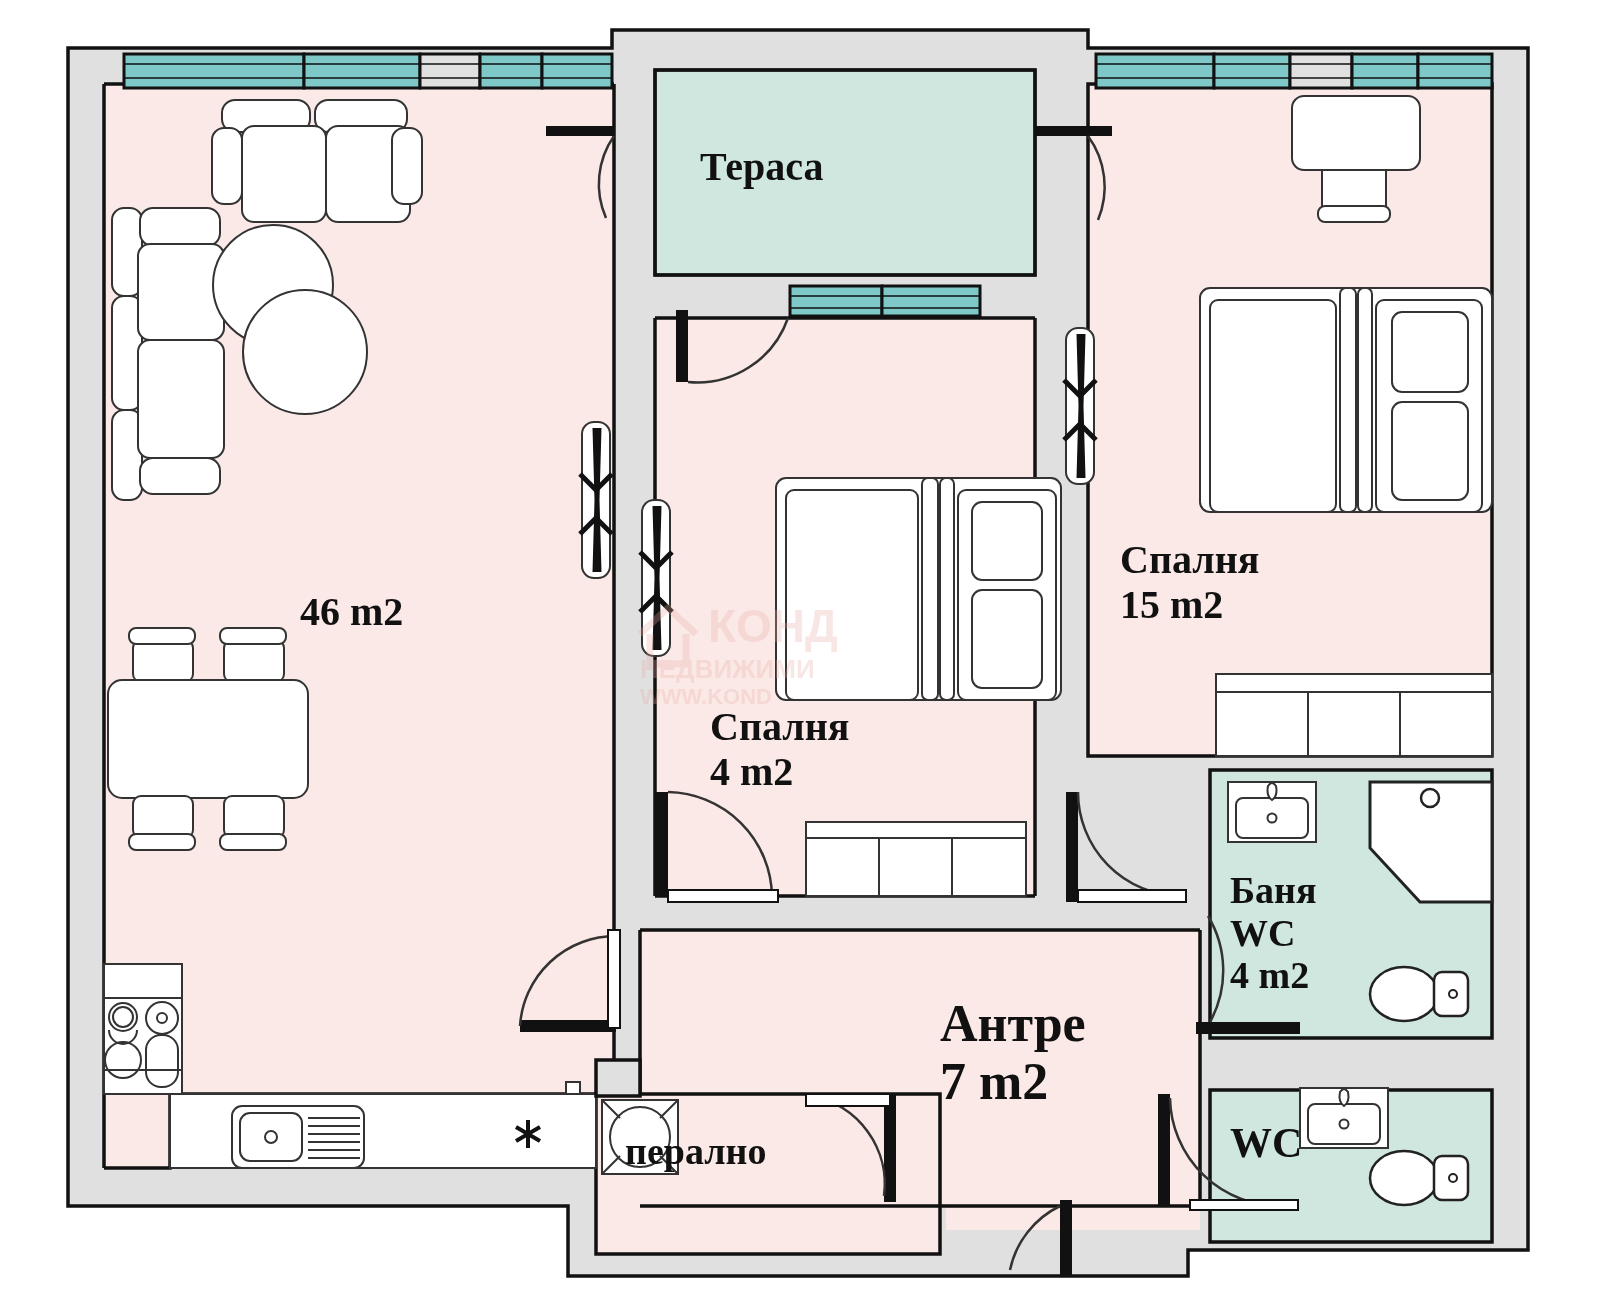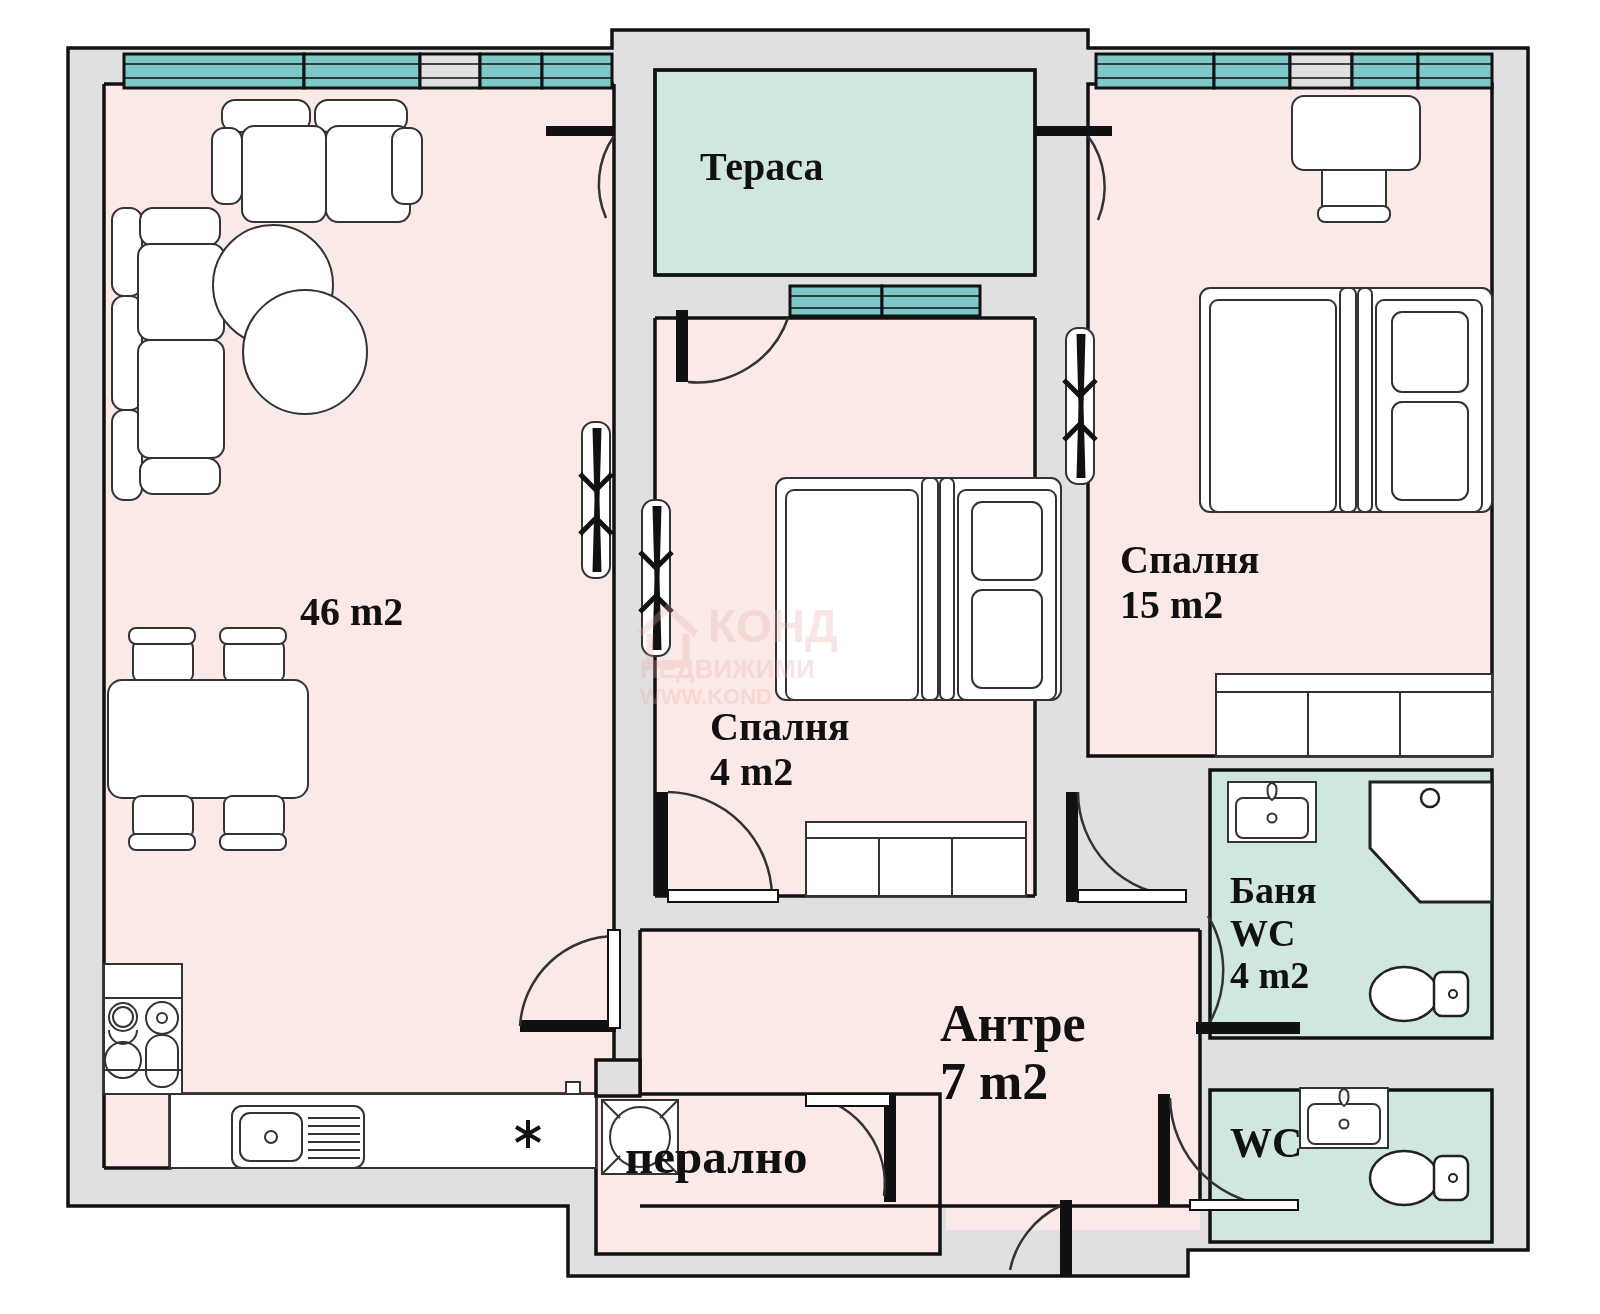--- a/index.html
+++ b/index.html
@@ -8,21 +8,21 @@
   #plan-svg{position:absolute;left:0;top:0;}
   .room-label{position:absolute;font-family:Liberation Serif, serif;font-weight:bold;color:#111111;line-height:1.12;white-space:nowrap;pointer-events:none;}
   .room-label .ln{display:block;}
   .lbl-living{left:300px;top:590px;width:320px;font-size:40px;}
   .lbl-terrace{left:700px;top:145px;width:300px;font-size:40px;}
   .lbl-bed12{left:710px;top:705px;width:280px;font-size:40px;}
   .lbl-bed15{left:1120px;top:538px;width:300px;font-size:40px;}
   .lbl-bath{left:1230px;top:850px;width:220px;font-size:38px;margin-top:19px;}
   .lbl-entry{left:940px;top:995px;width:280px;font-size:52px;}
   .lbl-wc{left:1230px;top:1120px;width:220px;font-size:42px;}
-  .lbl-laundry{left:625px;top:1130px;width:290px;font-size:49px;}
+  .lbl-laundry{left:625px;top:1130px;width:290px;font-size:38px;}
   #watermark{position:absolute;left:620px;top:578px;width:330px;height:130px;opacity:.28;pointer-events:none;}
 </style>
 </head>
 <body>
 
 <div id="plan-root">
 
 <svg id="plan-svg" width="1600" height="1314" viewBox="0 0 1600 1314" xmlns="http://www.w3.org/2000/svg">
 
   <defs>

